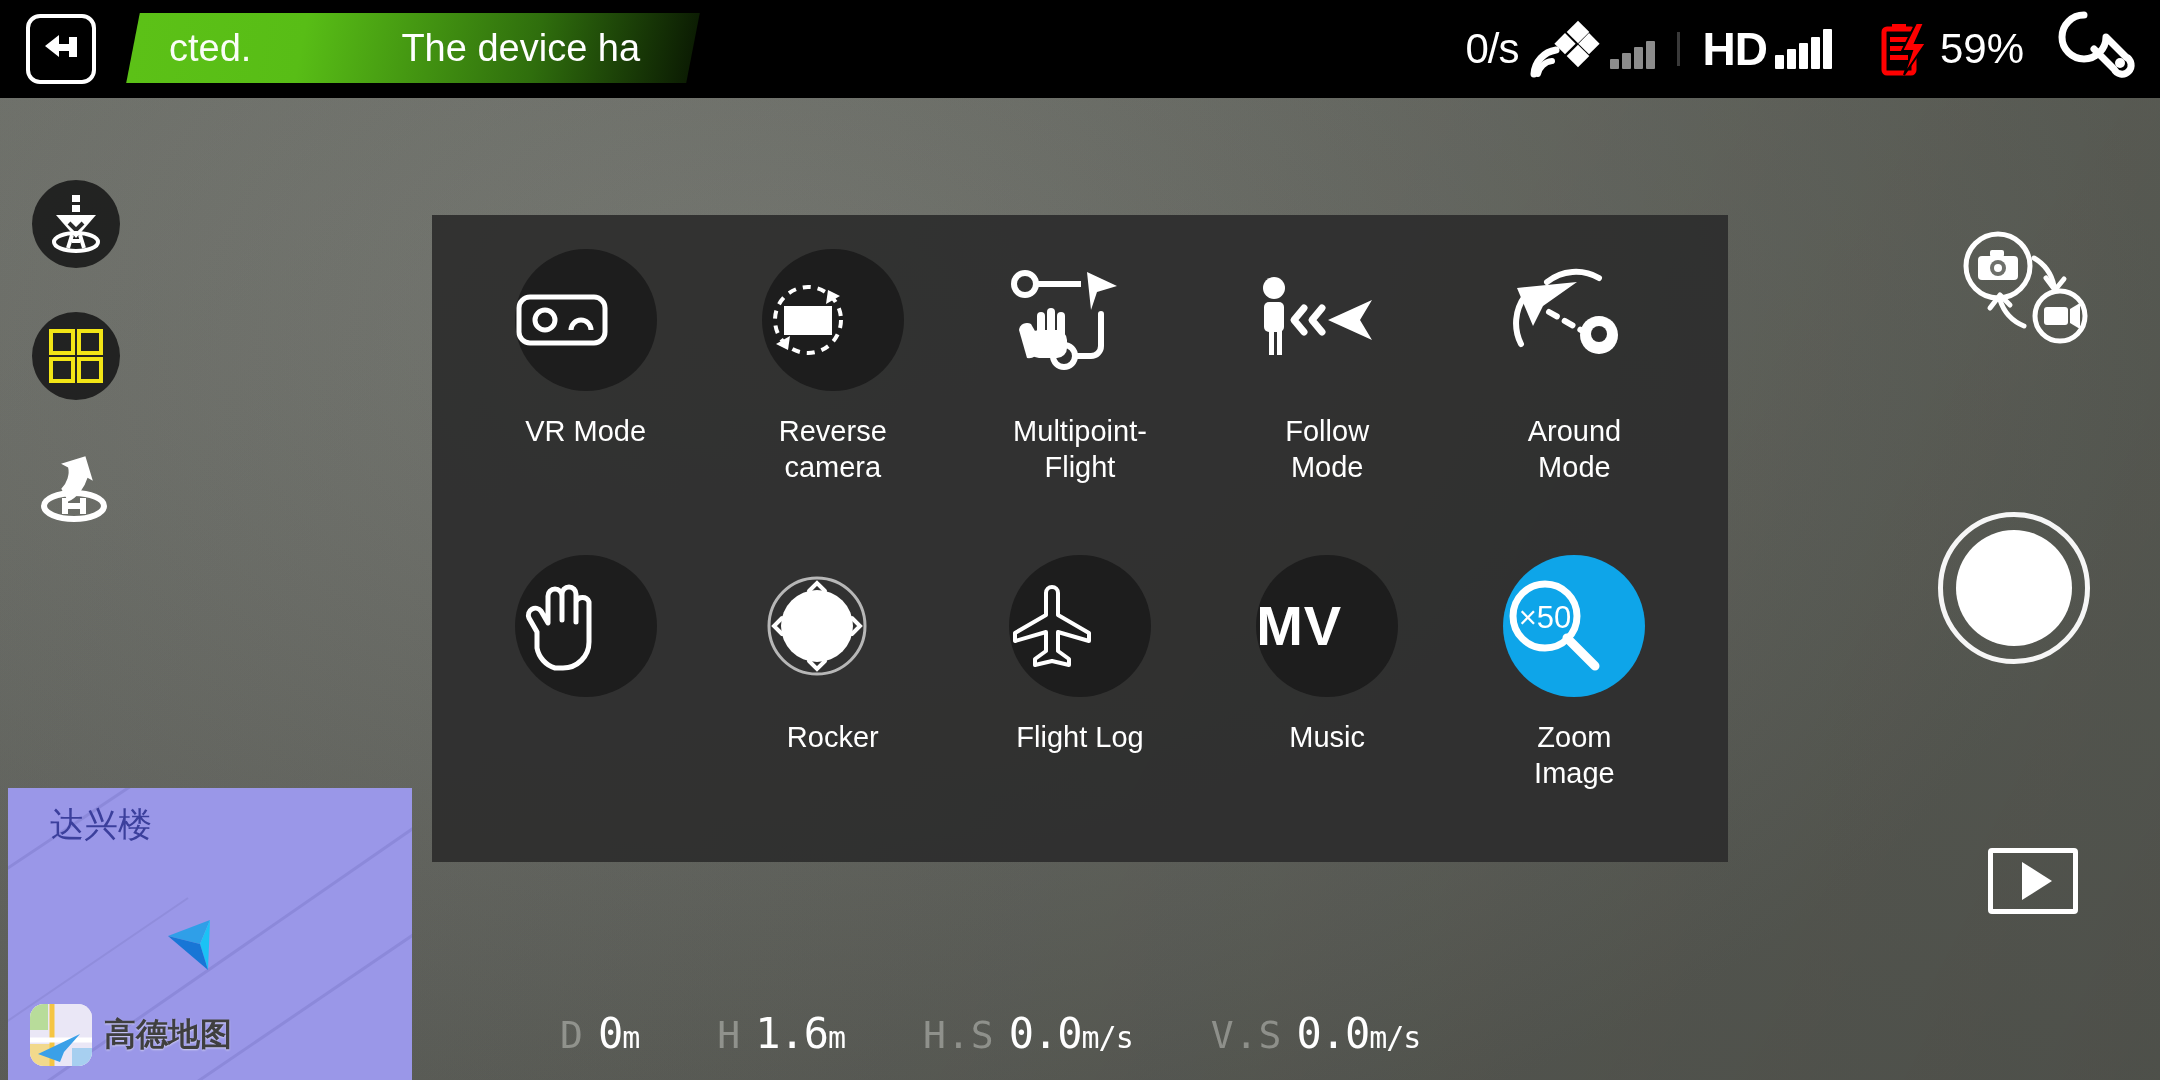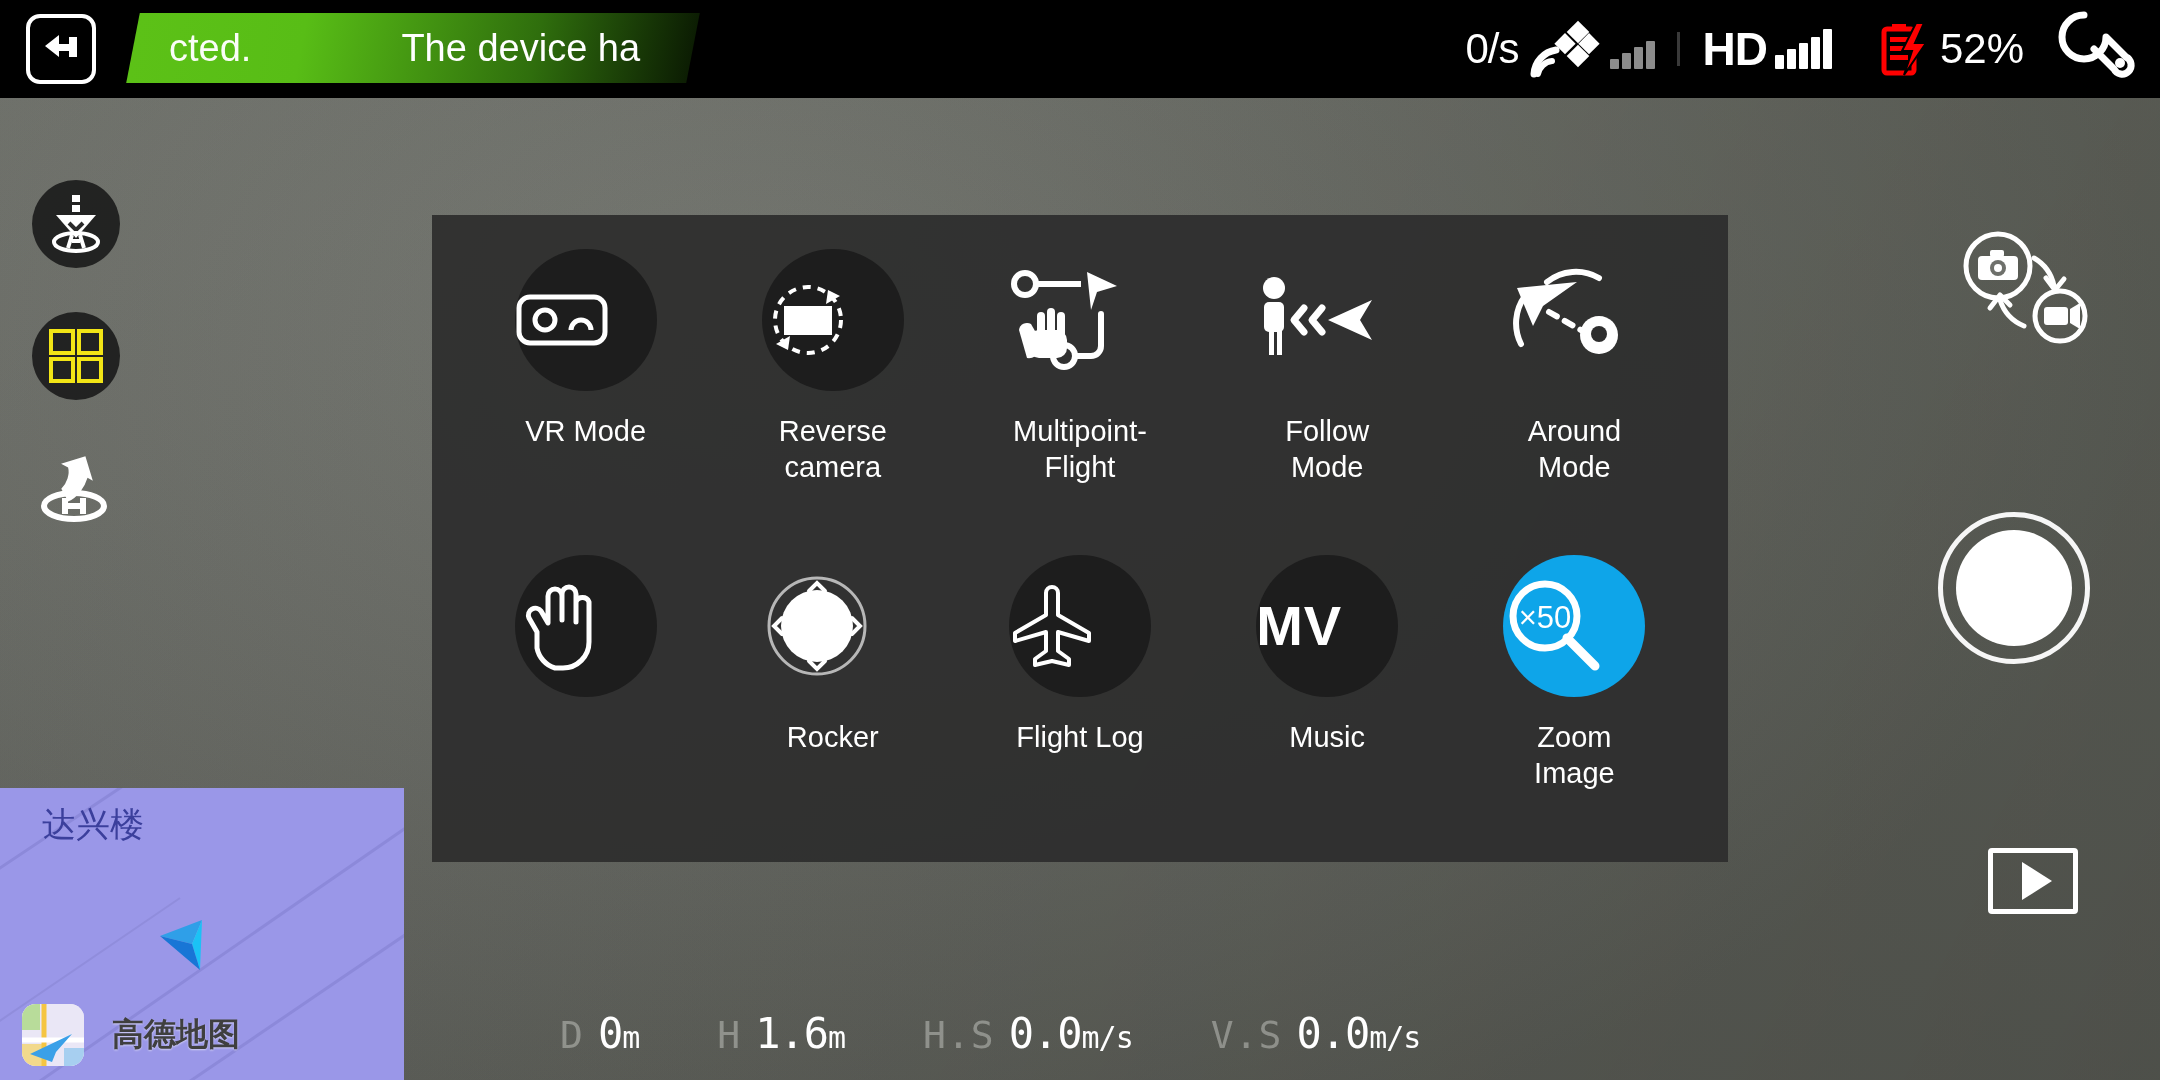--- a/index.html
+++ b/index.html
@@ -159,35 +159,35 @@
     z-index:30;
     font-family:"DejaVu Sans Mono", monospace;
   }
   .tele-item { display:flex; align-items:baseline; gap:14px; }
   .tele-key { color:rgba(190,192,185,0.55); font-size:38px; letter-spacing:1px; }
   .tele-val { color:#fff; font-size:42px; letter-spacing:-1px; }
   .tele-unit { font-size:30px; }
 
   
   .map {
-    position:absolute; left:0; bottom:0;
+    position:absolute; left:8px; bottom:0;
     width:404px; height:292px;
     background:#9a97e8;
     overflow:hidden; z-index:30; cursor:pointer;
   }
   .map-roads { position:absolute; left:0; top:0; width:100%; height:100%; }
   .map-label {
     position:absolute; left:42px; top:14px;
     color:#3b3f9c; font-size:34px;
     font-family:"DejaVu Sans", sans-serif;
   }
   .map-marker { position:absolute; left:150px; top:118px; }
   .map-logo {
     position:absolute; left:22px; bottom:14px;
-    display:flex; align-items:center; gap:28px;
+    display:flex; align-items:center; gap:12px;
   }
   .logo-box {
     width:62px; height:62px; border-radius:14px;
     background:#e8e4f4; position:relative; overflow:hidden;
   }
   .logo-txt {
     color:#3f3f3f; font-size:32px; font-weight:bold;
     font-family:"DejaVu Sans", sans-serif;
     text-shadow:0 1px 2px rgba(255,255,255,0.55);
   }
@@ -253,21 +253,21 @@
 
       <div class="sb-group" style="margin-left:46px">
         <svg width="62" height="60" viewBox="0 0 62 60">
           <rect x="6" y="10" width="30" height="44" rx="3" fill="none" stroke="#ff0000" stroke-width="5"></rect>
           <rect x="14" y="5" width="14" height="6" fill="#ff0000"></rect>
           <rect x="12" y="18" width="18" height="5" fill="#ff0000"></rect>
           <rect x="12" y="27" width="18" height="5" fill="#ff0000"></rect>
           <rect x="12" y="36" width="18" height="5" fill="#ff0000"></rect>
           <path d="M38 4 L24 32 L34 32 L26 56 L48 24 L37 24 L46 4 Z" fill="#ff0000" stroke="#000" stroke-width="2"></path>
         </svg>
-        <span class="batt-pct">52%</span>
+        <span class="batt-pct">59%</span>
       </div>
 
       <div class="wrench-btn">
         <svg width="86" height="80" viewBox="0 0 86 80">
           <path d="M30 8 A22 22 0 1 0 52 30 L72 50 A9 9 0 1 1 60 62 L40 42" stroke="#fff" stroke-width="7" fill="none" stroke-linejoin="round" stroke-linecap="round"></path>
           <circle cx="66" cy="56" r="5" fill="#fff"></circle>
         </svg>
       </div>
 
     </div>

